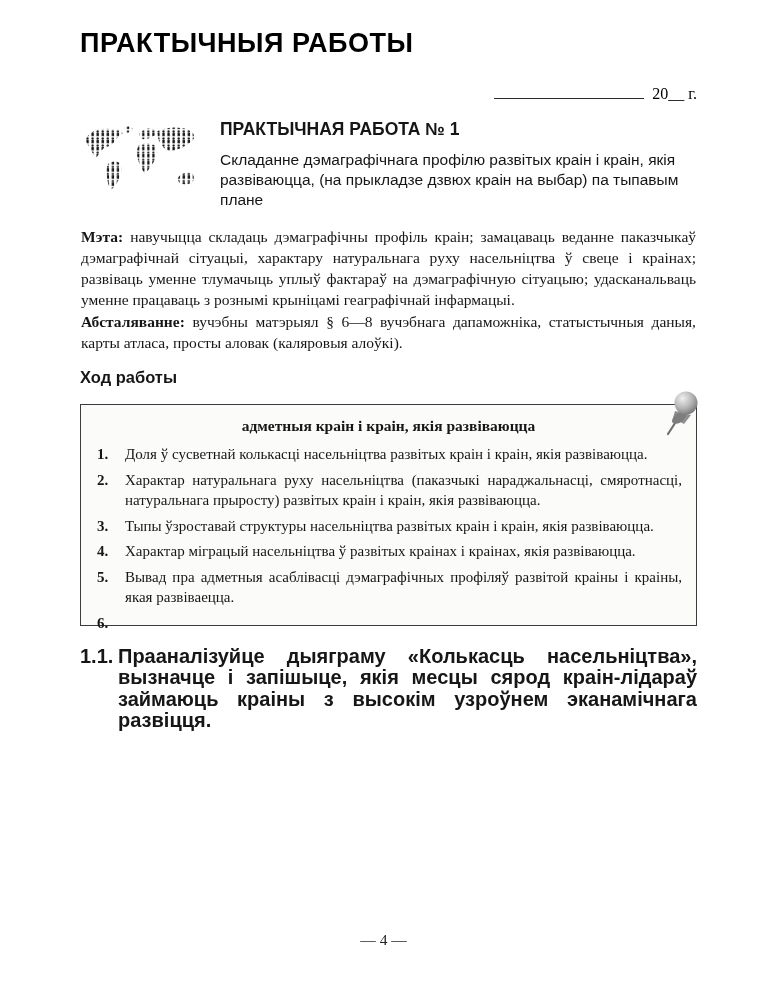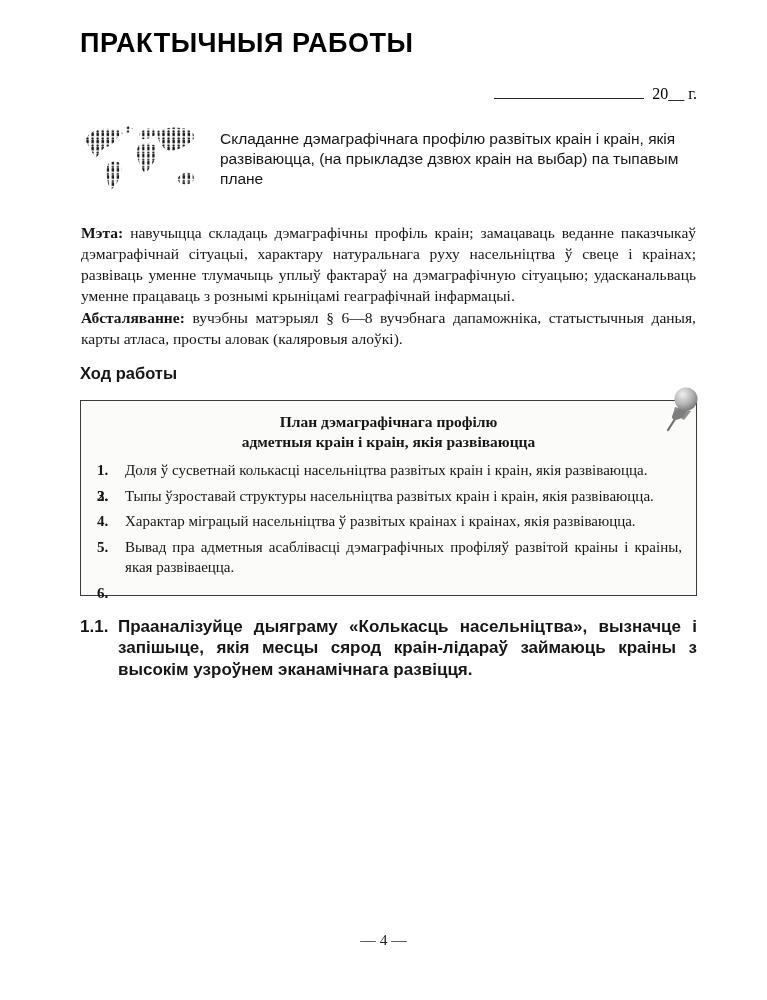--- a/index.html
+++ b/index.html
@@ -58,21 +58,21 @@
   }
   .plan-item {
     position:relative; padding-left:30px; text-align:justify;
     font-size:15px; line-height:20.5px; margin-top:5px;
   }
   .plan-item .num { position:absolute; left:2px; font-weight:700; }
 
   .task {
     position:relative; margin-top:20px; padding-left:38px;
     font-family:"Liberation Sans","DejaVu Sans",sans-serif;
-    font-size:17px; font-weight:700; line-height:21.5px; text-align:justify;
+    font-size:20px; font-weight:700; line-height:21.5px; text-align:justify;
   }
   .task .num { position:absolute; left:0; }
 
   .footer {
     position:absolute; left:0; right:0; top:903px; text-align:center;
     font-size:15.5px; color:#222;
   }
 </style>
 </head>
 <body>
@@ -98,20 +98,21 @@
           <path d="M6 14 Q14 4 30 6 Q40 6 42 10 Q36 14 34 18 Q30 24 24 24 Q20 28 16 34 Q10 28 8 22 Q4 18 6 14 Z" fill="url(#ppl)"></path>
           <path d="M44 4 Q50 2 52 6 Q50 10 46 10 Q43 8 44 4 Z" fill="url(#ppl)"></path>
           <path d="M28 40 Q34 36 40 40 Q42 48 38 56 Q34 64 30 66 Q26 58 26 48 Q26 42 28 40 Z" fill="url(#ppl)"></path>
           <path d="M58 10 Q64 4 72 6 Q76 8 74 12 Q68 16 62 16 Q58 14 58 10 Z" fill="url(#ppl)"></path>
           <path d="M58 22 Q66 18 74 22 Q78 28 74 36 Q70 44 64 50 Q58 42 56 32 Q55 26 58 22 Z" fill="url(#ppl)"></path>
           <path d="M76 8 Q90 2 106 6 Q114 10 112 16 Q104 24 96 26 Q88 30 82 24 Q76 18 76 8 Z" fill="url(#ppl)"></path>
           <path d="M98 52 Q104 47 111 50 Q114 55 110 59 Q103 62 98 59 Q95 55 98 52 Z" fill="url(#ppl)"></path>
         </svg>
       </div>
       <div class="work-titles">
+        <div class="work-no">ПРАКТЫЧНАЯ РАБОТА № 1</div>
         <div class="work-subtitle">Складанне дэмаграфічнага профілю развітых краін і краін, якія развіваюцца, (на прыкладзе дзвюх краін на выбар) па тыпавым плане</div>
       </div>
     </div>
 
     <p class="body-par goal-par"><b>Мэта:</b> <span>навучыцца складаць дэмаграфічны профіль краін; замацаваць веданне паказчыкаў дэмаграфічнай сітуацыі, характару натуральнага руху насельніцтва ў свеце і краінах; развіваць уменне тлумачыць уплыў фактараў на дэмаграфічную сітуацыю; удасканальваць уменне працаваць з рознымі крыніцамі геаграфічнай інфармацыі.</span></p>
 
     <p class="body-par"><b>Абсталяванне:</b> <span>вучэбны матэрыял § 6—8 вучэбнага дапаможніка, статыстычныя даныя, карты атласа, просты аловак (каляровыя алоўкі).</span></p>
 
     <h2 class="hod">Ход работы</h2>
 
@@ -126,27 +127,26 @@
             </radialGradient>
           </defs>
           <line x1="13" y1="32" x2="4" y2="46" stroke="#6f6f6f" stroke-width="2.2" stroke-linecap="round"></line>
           <path d="M11 23 L27 27 L20 36 L9 30 Z" fill="#8f8f8f"></path>
           <ellipse cx="15" cy="30" rx="8" ry="4.5" transform="rotate(-35 15 30)" fill="#7d7d7d"></ellipse>
           <circle cx="22" cy="15" r="11.5" fill="url(#pinhead)"></circle>
         </svg>
       </div>
 
       <div class="plan-title">
-        <div>План дэмаграфічнага профілю</div>
         <div>адметныя краін і краін, якія развіваюцца</div>
       </div>
 
       <div class="plan-item"><span class="num">1.</span><span>Доля ў сусветнай колькасці насельніцтва развітых краін і краін, якія развіваюцца.</span></div>
 
-      <div class="plan-item"><span class="num">2.</span></div>
+      <div class="plan-item"><span class="num">2.</span><span>Характар натуральнага руху насельніцтва (паказчыкі нараджальнасці, смяротнасці, натуральнага прыросту) развітых краін і краін, якія развіваюцца.</span></div>
 
       <div class="plan-item"><span class="num">3.</span><span>Тыпы ўзроставай структуры насельніцтва развітых краін і краін, якія развіваюцца.</span></div>
 
       <div class="plan-item"><span class="num">4.</span><span>Характар міграцый насельніцтва ў развітых краінах і краінах, якія развіваюцца.</span></div>
 
       <div class="plan-item"><span class="num">5.</span><span>Вывад пра адметныя асаблівасці дэмаграфічных профіляў развітой краіны і краіны, якая развіваецца.</span></div>
 
       <div class="plan-item"><span class="num">6.</span></div>
     </div>
 

